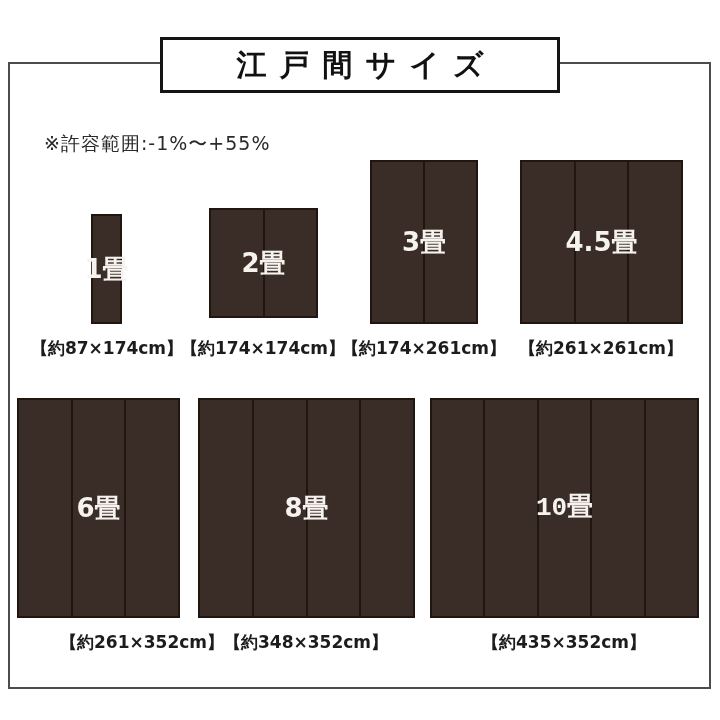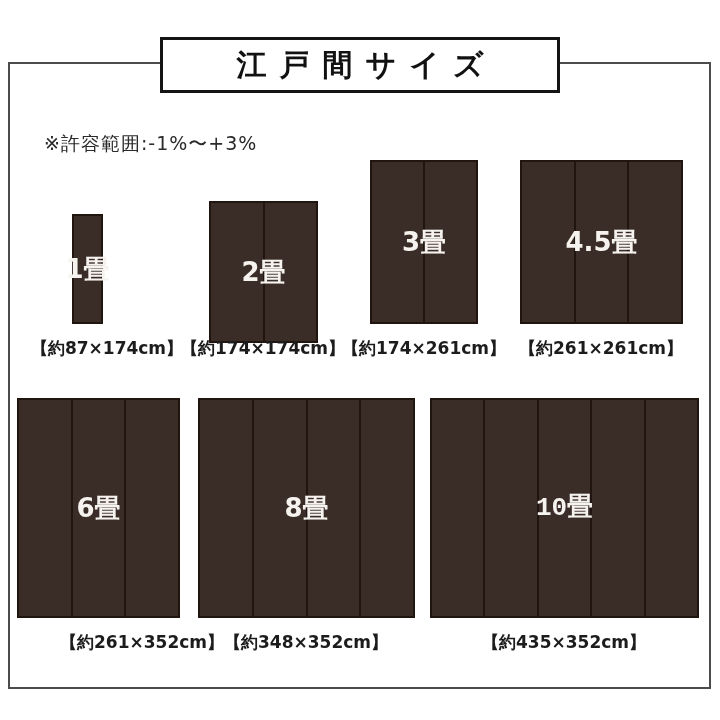--- a/index.html
+++ b/index.html
@@ -92,30 +92,30 @@
   }
 </style>
 </head>
 <body>
 
 <div class="canvas">
   <div class="outer-frame"></div>
   <div class="title-box">
     <span class="title-text">江戸間サイズ</span>
   </div>
-  <div class="note">※許容範囲:-1%〜+3%</div>
+  <div class="note">※許容範囲:-1%〜+55%</div>
   <div id="mats-layer">
-      <div class="mat" style="left: 72px; top: 214px; width: 31px; height: 110px;">
+      <div class="mat" style="left: 91px; top: 214px; width: 31px; height: 110px;">
         <div class="panels">
           <div class="panel"></div>
         </div>
         <span class="mat-label">1畳</span>
       </div>
       <div class="dim-label" style="left: 107px; top: 337px;">【約87×174cm】</div>
-      <div class="mat" style="left: 209px; top: 201px; width: 109px; height: 142px;">
+      <div class="mat" style="left: 209px; top: 208px; width: 109px; height: 110px;">
         <div class="panels">
           <div class="panel"></div>
           <div class="panel"></div>
         </div>
         <span class="mat-label">2畳</span>
       </div>
       <div class="dim-label" style="left: 263px; top: 337px;">【約174×174cm】</div>
       <div class="mat" style="left: 370px; top: 160px; width: 108px; height: 164px;">
         <div class="panels">
           <div class="panel"></div>

